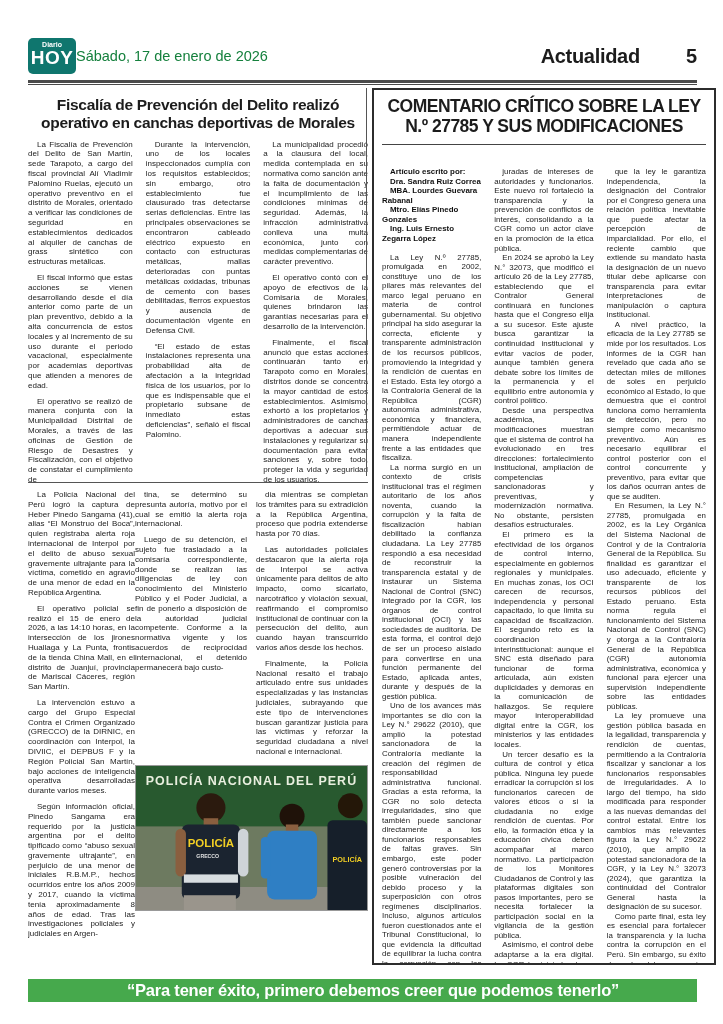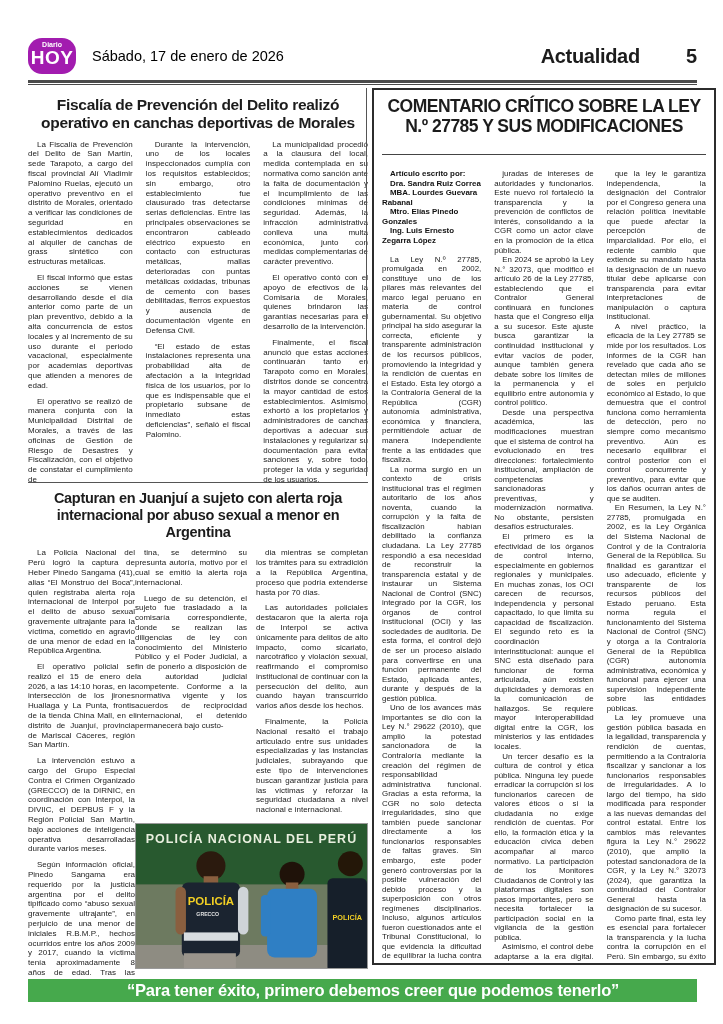--- a/index.html
+++ b/index.html
@@ -2,24 +2,24 @@
 <html><head>
 <meta charset="utf-8">
 <style>
   * { margin:0; padding:0; box-sizing:border-box; }
   html,body { width:723px; height:1024px; }
   body { font-family:"Liberation Sans", sans-serif; background:#ffffff; color:#1c1c1c; overflow:hidden; }
   .page { position:relative; width:723px; height:1024px; background:#fff; }
 
   
   .header { position:absolute; left:28px; right:26px; top:36px; height:40px; display:flex; align-items:center; }
-  .logo { width:48px; height:36px; background:#a21caf; border-radius:14px; color:#fff; text-align:center; line-height:1; padding-top:3px; }
+  .logo { width:48px; height:36px; background:#0f766e; border-radius:5px; color:#fff; text-align:center; line-height:1; padding-top:3px; }
   .logo .logo-top { font-size:7px; font-weight:bold; display:block; }
   .logo .logo-main { font-size:19px; font-weight:bold; letter-spacing:.5px; display:block; }
-  .date { margin-left:16px; font-size:14.5px; color:#000000; }
+  .date { margin-left:0; font-size:14.5px; color:#15803d; }
   .header-spacer { flex:1; }
   .section { font-size:20px; font-weight:bold; letter-spacing:-.3px; }
   .pagenum { font-size:20px; font-weight:bold; margin-left:46px; }
   .rule { position:absolute; left:28px; right:26px; top:80px; height:5px; border-top:3px solid #4a4a4a; border-bottom:1px solid #4a4a4a; }
 
   
   .cols { display:flex; gap:13px; }
   .col { flex:1; text-align:justify; }
   .col p { font-size:8px; line-height:9.8px; text-indent:9px; color:#222; }
   .gapped .col p { margin-bottom:6px; }
@@ -35,21 +35,21 @@
   .a3-title { font-size:14.5px; font-weight:bold; text-align:center; line-height:1.18; letter-spacing:-.3px; margin-bottom:7px; }
   .a3-body { display:flex; }
   .a3-col1 { width:107px; text-align:justify; }
   .a3-col1 p, .a3-cols .col p { font-size:8px; line-height:9.8px; text-indent:9px; margin-bottom:6px; color:#222; }
   .a3-right { flex:1; display:flex; flex-direction:column; }
   .a3-cols { display:flex; gap:9px; }
   .photo { width:100%; height:146px; margin-top:2px; border:1px solid #999; background:#5d6b50; overflow:hidden;text-align:right; }
 
   
   .box { position:absolute; left:372px; top:88px; width:344px; height:877px; border:2px solid #2c2c2c; padding:7px 8px; overflow:hidden; background:#fff; }
-  .box-title { font-size:17.5px; font-weight:bold; text-align:center; line-height:1.12; letter-spacing:-.5px; padding-bottom:18px; border-bottom:1px solid #444; margin-bottom:14px; }
+  .box-title { font-size:17.5px; font-weight:bold; text-align:center; line-height:1.12; letter-spacing:-.5px; padding-bottom:8px; border-bottom:1px solid #444; margin-bottom:22px; }
   .box .col p { font-size:7.9px; line-height:9.55px; text-indent:8px; margin-bottom:0; }
   .byline { margin-bottom:9px; }
   .byline p { font-size:7.8px; line-height:10.5px; font-weight:bold; text-indent:0; text-align:left; color:#111; }
 
   
   .banner { position:absolute; left:28px; right:26px; top:979px; height:23px; background:#46a94c; display:flex; align-items:center; justify-content:center;padding-left:21px; }
   .banner-quote { color:#fff; font-size:16.5px; font-weight:bold; letter-spacing:-.2px; }
 </style>
 </head>
 <body>
@@ -85,21 +85,20 @@
           <p>El operativo contó con el apoyo de efectivos de la Comisaría de Morales, quienes brindaron las garantías necesarias para el desarrollo de la intervención.</p>
           <p>Finalmente, el fiscal anunció que estas acciones continuarán tanto en Tarapoto como en Morales, distritos donde se concentra la mayor cantidad de estos establecimientos. Asimismo, exhortó a los propietarios y administradores de canchas deportivas a adecuar sus instalaciones y regularizar su documentación para evitar sanciones y, sobre todo, proteger la vida y seguridad de los usuarios.</p>
         </div>
     </div>
   </div>
 
   <div class="vline"></div>
   <div class="hdiv"></div>
 
   <div class="article3">
-    <div class="a3-title">Capturan en Juanjuí a sujeto con alerta roja internacional por abuso sexual a menor en Argentina</div>
     <div class="a3-body">
       <div class="a3-col1">
           <p>La Policía Nacional del Perú logró la captura de Heber Pinedo Sangama (41), alias “El Monstruo del Boca”, quien registraba alerta roja internacional de Interpol por el delito de abuso sexual gravemente ultrajante para la víctima, cometido en agravio de una menor de edad en la República Argentina.</p>
           <p>El operativo policial se realizó el 15 de enero de 2026, a las 14:10 horas, en la intersección de los jirones Huallaga y La Punta, frontis de la tienda China Mall, en el distrito de Juanjuí, provincia de Mariscal Cáceres, región San Martín.</p>
           <p>La intervención estuvo a cargo del Grupo Especial Contra el Crimen Organizado (GRECCO) de la DIRNIC, en coordinación con Interpol, la DIVIIC, el DEPBUS F y la Región Policial San Martín, bajo acciones de inteligencia operativa desarrolladas durante varios meses.</p>
           <p>Según información oficial, Pinedo Sangama era requerido por la justicia argentina por el delito tipificado como “abuso sexual gravemente ultrajante”, en perjuicio de una menor de iniciales R.B.M.P., hechos ocurridos entre los años 2009 y 2017, cuando la víctima tenía aproximadamente 8 años de edad. Tras las investigaciones policiales y judiciales en Argen-</p>
         </div>
       <div class="a3-right">
         <div class="a3-cols">
           <div class="col">

